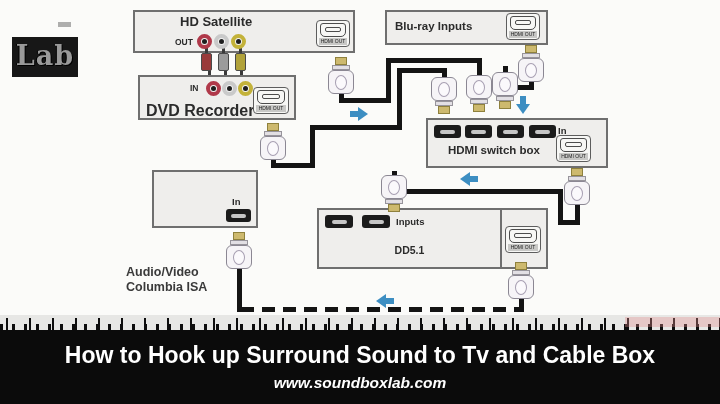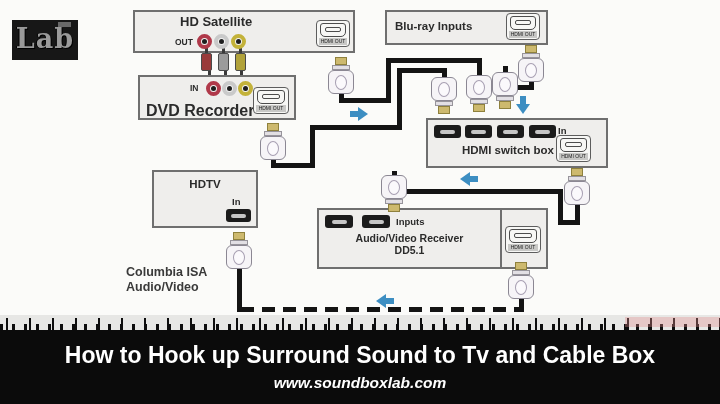--- a/index.html
+++ b/index.html
@@ -36,21 +36,21 @@
   .plug .body{width:26px;height:24px;background:#f6f4f7;border:1.5px solid #8b8793;border-radius:6px;
               box-sizing:border-box;display:flex;align-items:center;justify-content:center;}
   .plug .hole{width:12px;height:15px;border:1.5px solid #a79fb2;border-radius:50%;background:#fbf9fc;box-sizing:border-box;}
   
   .at{position:absolute;background:#3d8ec2;z-index:5;}
   .ah{position:absolute;width:0;height:0;z-index:5;}
   .ah-r{border-top:7px solid transparent;border-bottom:7px solid transparent;border-left:10px solid #3d8ec2;}
   .ah-l{border-top:7px solid transparent;border-bottom:7px solid transparent;border-right:10px solid #3d8ec2;}
   .ah-d{border-left:7px solid transparent;border-right:7px solid transparent;border-top:10px solid #3d8ec2;}
   
-  .logo{position:absolute;left:12px;top:20px;width:66px;height:40px;background:#171717;color:#9a9a9a;
+  .logo{position:absolute;left:12px;top:37px;width:66px;height:40px;background:#171717;color:#9a9a9a;
         font-family:"DejaVu Serif",serif;font-weight:bold;font-size:27px;line-height:38px;text-align:center;
         letter-spacing:1px;text-shadow:1px 1px 0 #000, -1px 0 0 #000;z-index:6;}
   .logo-tag{position:absolute;left:58px;top:22px;width:13px;height:5px;background:#8d8d8d;opacity:.7;z-index:7;}
   
   .credit{position:absolute;left:126px;top:265px;font-weight:bold;color:#3a3a3a;font-size:12.5px;line-height:15px;}
   
   .noise{position:absolute;left:0;top:315px;width:720px;height:15px;background:#e7e7e5;z-index:8;}
   .noise .spikes{position:absolute;left:0;bottom:0;width:100%;height:12px;
      background:
        repeating-linear-gradient(90deg,rgba(13,13,13,0) 0 6px,#0d0d0d 6px 8px,rgba(13,13,13,0) 8px 23px) bottom/100% 12px no-repeat,
@@ -139,47 +139,45 @@
     <div class="dport" style="left:37px;top:5px;width:27px;height:13px;">
         <i></i>
       </div>
     <div class="dport" style="left:69px;top:5px;width:27px;height:13px;">
         <i></i>
       </div>
     <div class="dport" style="left:101px;top:5px;width:27px;height:13px;">
         <i></i>
       </div>
     <div class="inlabel" style="left:130px;top:5px;font-size:9.5px;">In</div>
-    <div class="dev-label" style="left:20px;top:24px;width:120px;text-align:center;font-size:11.5px;">HDMI switch box</div>
+    <div class="dev-label" style="left:20px;top:24px;width:120px;text-align:left;font-size:11.5px;">HDMI switch box</div>
   </div>
   <div class="hdmi-out" style="left:556px;top:135px;width:35px;">
     <div class="g">
         <i></i>
       </div>
     <div class="t">HDMI OUT</div>
   </div>
 
   <div class="box" style="left:152px;top:170px;width:106px;height:58px;">
-    <div class="dev-label" style="left:0;top:6px;width:100%;text-align:center;font-size:11.5px;">HDTV</div>
     <div class="inlabel" style="left:78px;top:24px;font-size:9.5px;">In</div>
     <div class="dport" style="left:72px;top:37px;width:25px;height:13px;">
         <i></i>
       </div>
   </div>
 
   <div class="box" style="left:317px;top:208px;width:231px;height:61px;">
     <div class="dport" style="left:6px;top:5px;width:28px;height:13px;">
         <i></i>
       </div>
     <div class="dport" style="left:43px;top:5px;width:28px;height:13px;">
         <i></i>
       </div>
     <div class="inlabel" style="left:77px;top:6px;font-size:9.5px;">Inputs</div>
     <div class="divider" style="left:181px;"></div>
-    <div class="dev-label" style="left:0;top:22px;width:181px;text-align:center;font-size:10.5px;">Audio/Video Receiver</div>
     <div class="dev-label" style="left:0;top:34px;width:181px;text-align:center;font-size:10.5px;">DD5.1</div>
   </div>
   <div class="hdmi-out" style="left:505px;top:226px;">
     <div class="g">
         <i></i>
       </div>
     <div class="t">HDMI OUT</div>
   </div>
 
   <div class="c" style="left:339px;top:92px;width:5px;height:11px;"></div>
@@ -284,22 +282,22 @@
   <div class="at" style="left:350px;top:111px;width:9px;height:6px;"></div>
   <div class="ah ah-r" style="left:358px;top:107px;"></div>
   <div class="at" style="left:520px;top:96px;width:6px;height:9px;"></div>
   <div class="ah ah-d" style="left:516px;top:104px;"></div>
   <div class="ah ah-l" style="left:460px;top:172px;"></div>
   <div class="at" style="left:469px;top:176px;width:9px;height:6px;"></div>
   <div class="ah ah-l" style="left:376px;top:294px;"></div>
   <div class="at" style="left:385px;top:298px;width:9px;height:6px;"></div>
 
   <div class="credit">
+    <div>Audio/Video</div>
     <div>Columbia ISA</div>
-    <div>Audio/Video</div>
   </div>
 
   <div class="noise">
     <div class="spikes"></div>
     <div class="pink"></div>
   </div>
 
   <div class="banner">
     <div class="title">How to Hook up Surround Sound to Tv and Cable Box</div>
     <div class="url">www.soundboxlab.com</div>

